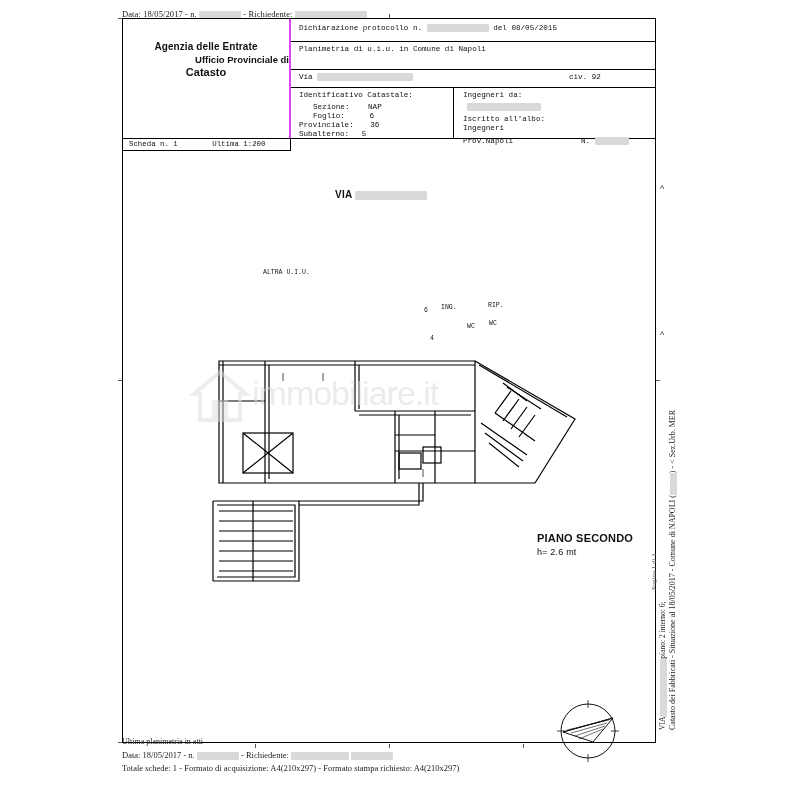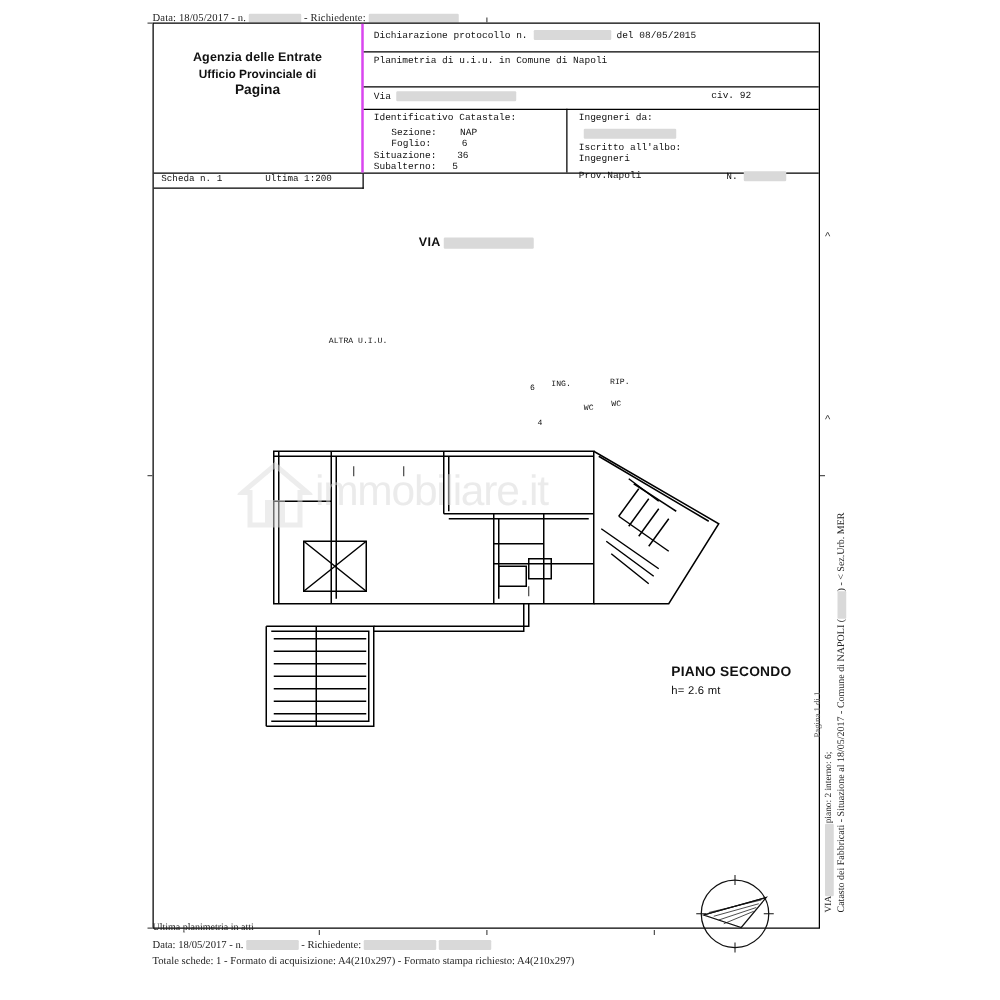--- a/index.html
+++ b/index.html
@@ -84,20 +84,21 @@
   .cat-title {
     margin-top: 3px;
     font-size: 14.5px;
     font-weight: bold;
     letter-spacing: .2px;
   }
   .uff {
     margin-top: 2px;
     font-size: 9.5px;
     font-weight: bold;
+    text-align: right;
   }
   .city {
     margin-top: 1px;
     font-size: 11px;
     font-weight: bold;
   }
 
   .hdr-right {
     position: absolute;
     left: 168px; top: 0;
@@ -284,21 +285,21 @@
   <div class="tick" style="left:523px;top:744px;width:1px;height:4px;"></div>
   <div class="tick" style="left:656px;top:380px;width:4px;height:1px;"></div>
 
   <div class="sheet">
 
     <div class="hdr">
 
       <div class="hdr-left">
         <div class="ag-title">Agenzia delle Entrate</div>
         <div class="uff">Ufficio Provinciale di</div>
-        <div class="city">Pagina</div>
+        <div class="city">Catasto</div>
       </div>
 
       <div class="hdr-right">
 
         <div class="hl" style="top:22px;"></div>
         <div class="hl" style="top:50px;"></div>
         <div class="hl" style="top:68px;"></div>
 
         <div class="vl" style="left:162px;top:68px;height:51px;"></div>
 
@@ -323,21 +324,21 @@
         <div class="hdr-row" style="top:72px;">Identificativo Catastale:</div>
         <div class="hdr-row" style="left:22px;top:84px;text-align:center;">
           <span>Sezione:</span>
           <span style="margin-left:14px;">NAP</span>
         </div>
         <div class="hdr-row" style="left:22px;top:93px;">
           <span>Foglio:</span>
           <span style="margin-left:20px;">6</span>
         </div>
         <div class="hdr-row" style="left:8px;top:102px;">
-          <span>Situazione:</span>
+          <span>Provinciale:</span>
           <span style="margin-left:12px;">36</span>
         </div>
         <div class="hdr-row" style="left:8px;top:111px;">
           <span>Subalterno:</span>
           <span style="margin-left:8px;">5</span>
         </div>
 
         <div class="hdr-row" style="left:172px;top:72px;">Ingegneri da:</div>
         <div class="hdr-row" style="left:176px;top:84px;">
           <span class="redact" style="width:74px;"></span>

